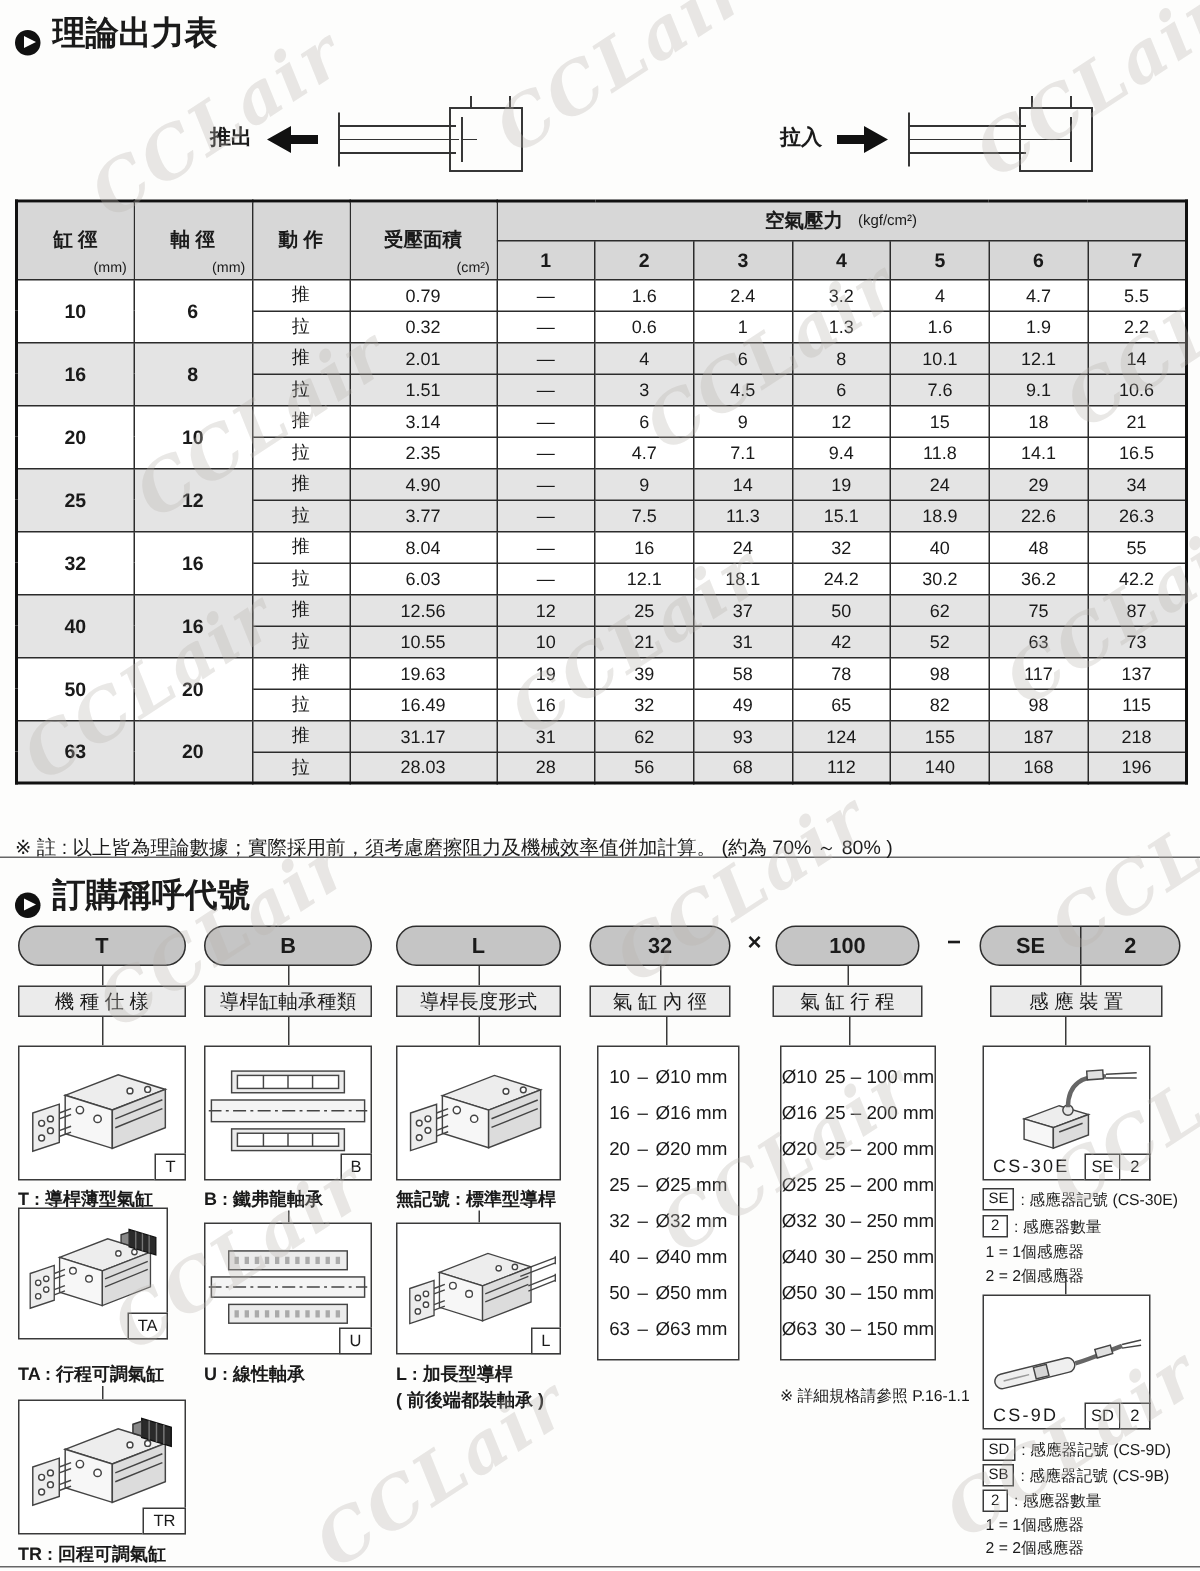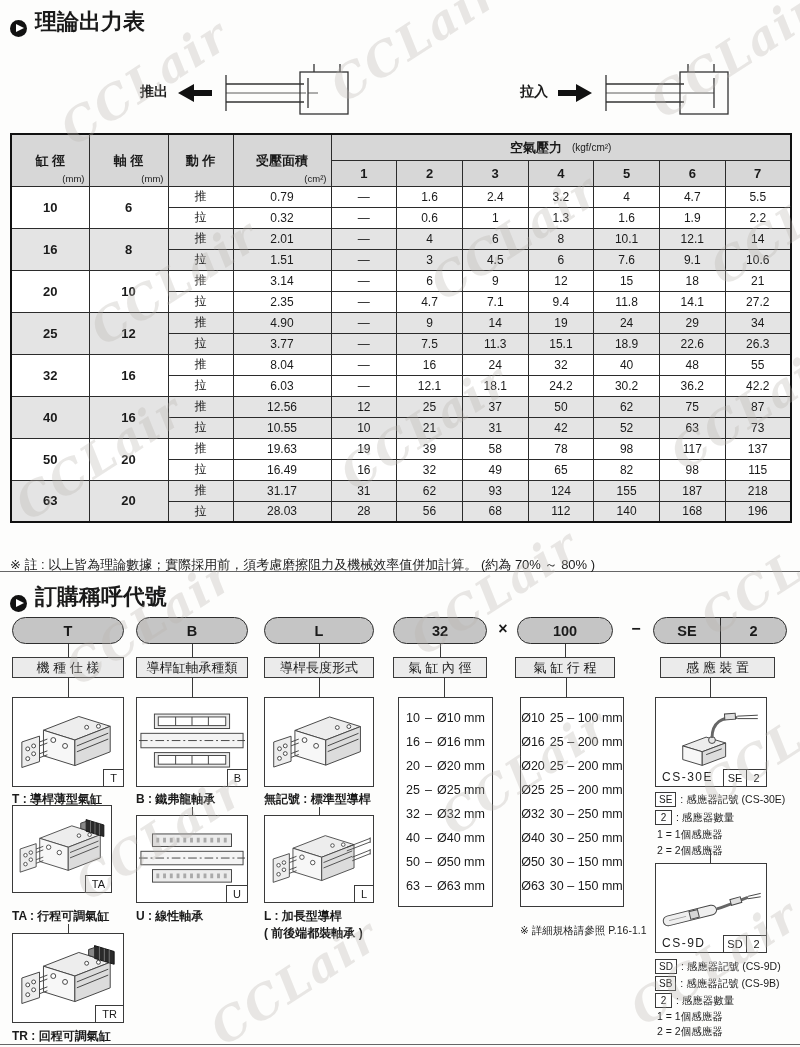--- a/index.html
+++ b/index.html
@@ -303,21 +303,21 @@
         </tr>
         <tr>
           <td>拉</td>
           <td>2.35</td>
           <td>—</td>
           <td>4.7</td>
           <td>7.1</td>
           <td>9.4</td>
           <td>11.8</td>
           <td>14.1</td>
-          <td>27.2</td>
+          <td>16.5</td>
         </tr>
         <tr class="band">
           <td class="b" rowspan="2">25</td>
           <td class="b" rowspan="2">12</td>
           <td>推</td>
           <td>4.90</td>
           <td>—</td>
           <td>9</td>
           <td>14</td>
           <td>19</td>

